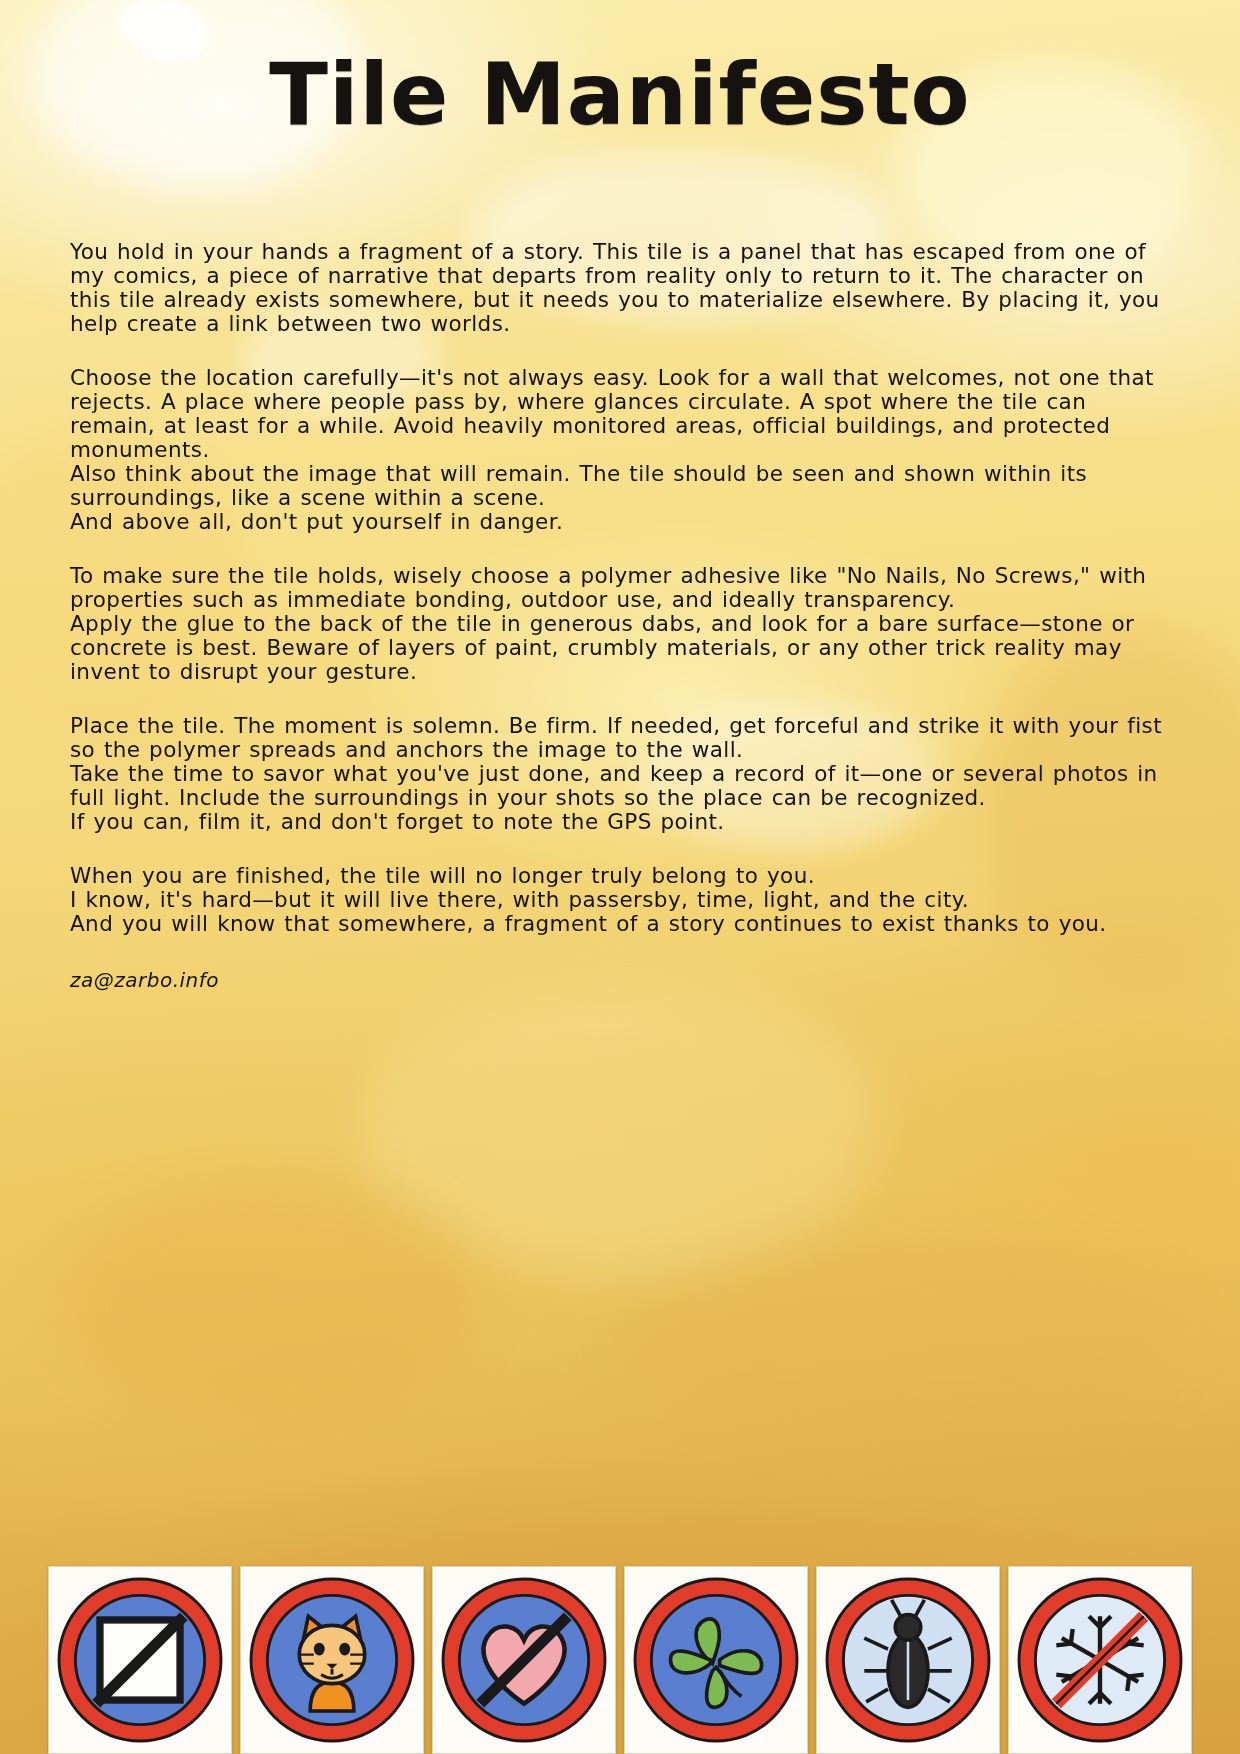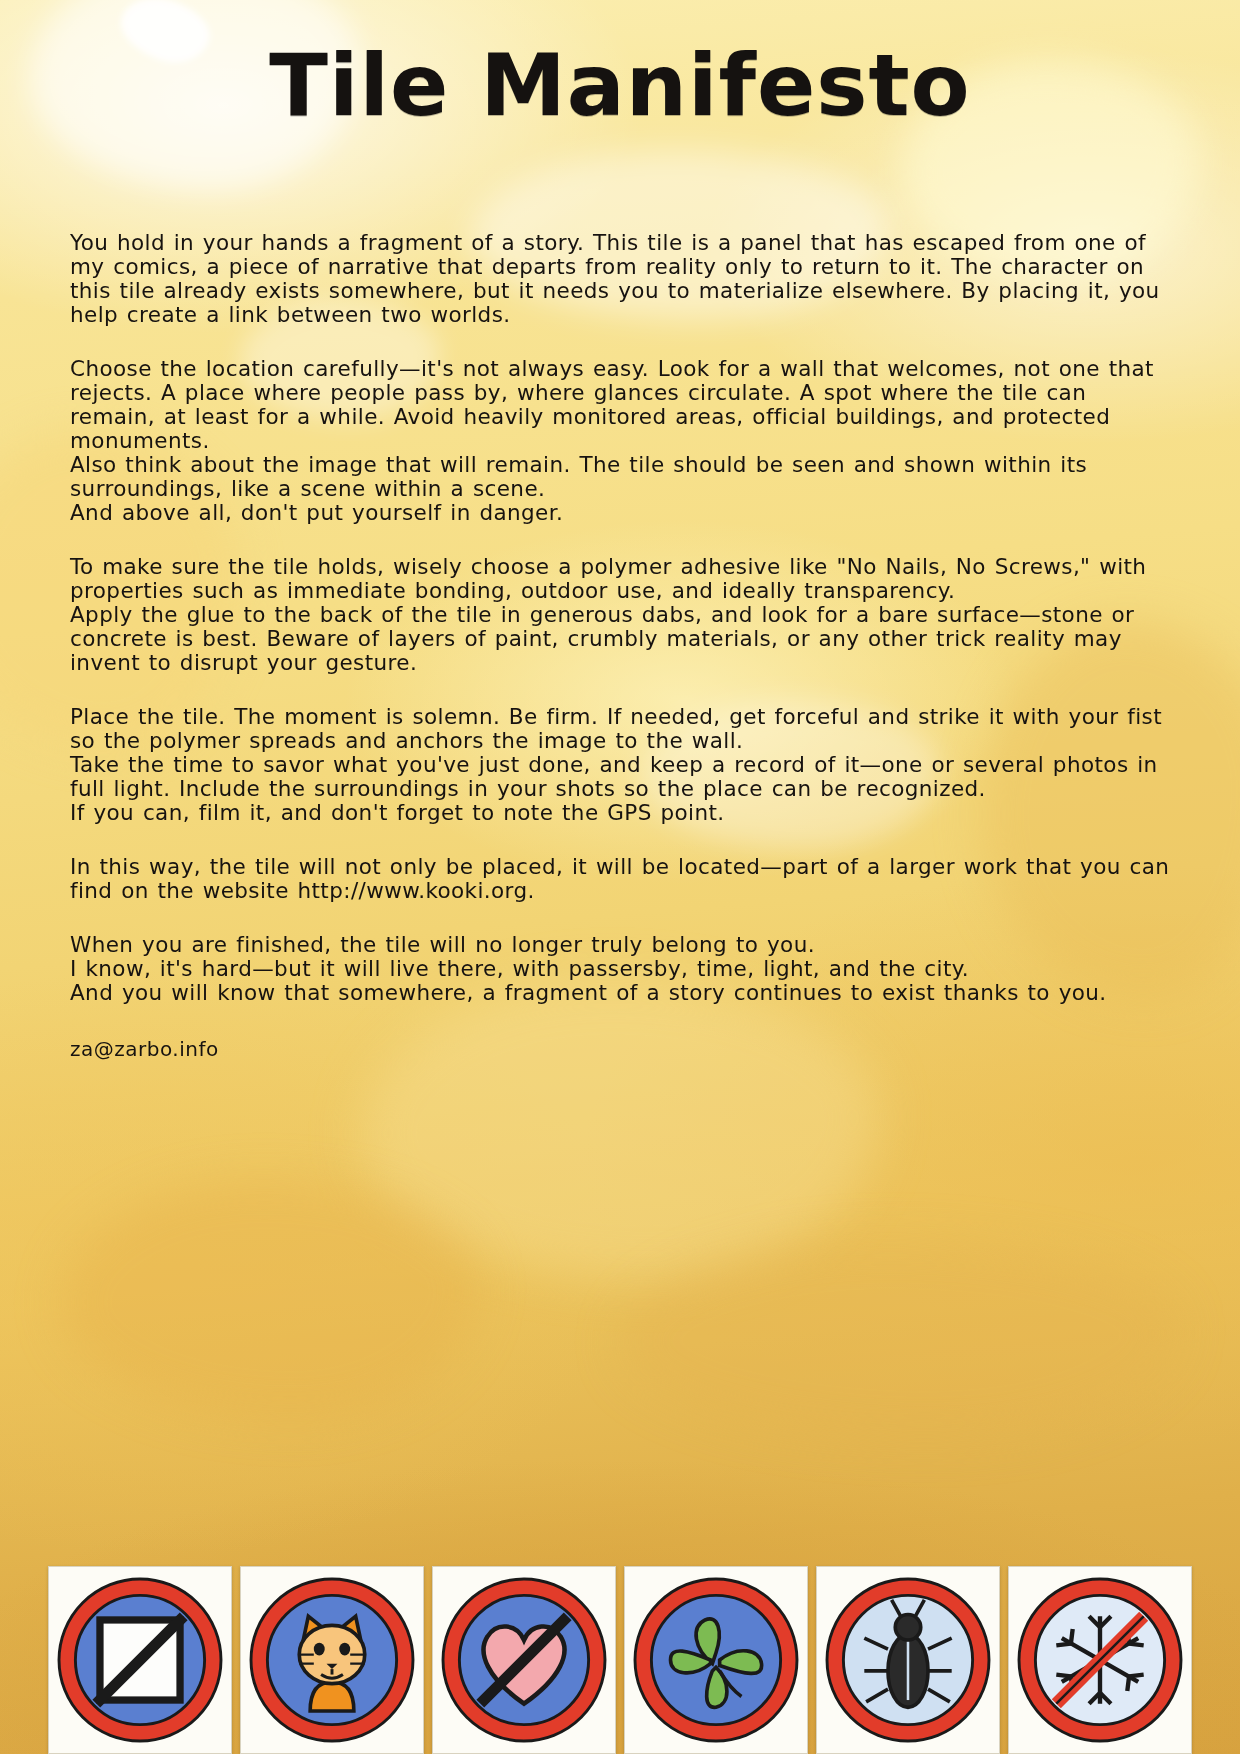--- a/index.html
+++ b/index.html
@@ -49,21 +49,21 @@
   .b11{ left: 640px; top: 700px;  width: 300px; height: 150px; background: rgba(255,255,255,0.30); filter: blur(14px);}
 
   .title {
     position: relative;
     text-align: center;
     font-family: "DejaVu Sans", sans-serif;
     font-weight: bold;
     font-size: 86px;
     letter-spacing: 1px;
     color: #151210;
-    padding-top: 35px;
+    padding-top: 44px;
     margin: 0;
     text-shadow: 0 1px 0 rgba(0,0,0,0.25);
   }
 
   .body-text {
     position: relative;
     margin: 0 70px 0 70px;
     padding-top: 96px;
     font-family: "DejaVu Sans", sans-serif;
     font-size: 21.5px;
@@ -71,20 +71,21 @@
     color: #171310;
     letter-spacing: 0.4px;
     word-spacing: 1.5px;
   }
   .para { margin: 0 0 30px 0; }
   .para:last-child { margin-bottom: 0; }
   .email {
     margin-top: 32px;
     font-size: 20px;
     letter-spacing: 0.5px;
+    font-style: italic;
   }
 
   .tiles {
     position: absolute;
     left: 0;
     bottom: 0;
     width: 1240px;
     height: 200px;
     display: flex;
     justify-content: center;
@@ -121,21 +122,20 @@
   <div class="blot b10"></div>
   <div class="blot b11"></div>
 
   <h1 class="title">Tile Manifesto</h1>
 
   <div class="body-text">
     <p class="para">You hold in your hands a fragment of a story. This tile is a panel that has escaped from one of my comics, a piece of narrative that departs from reality only to return to it. The character on this tile already exists somewhere, but it needs you to materialize elsewhere. By placing it, you help create a link between two worlds.</p>
     <p class="para">Choose the location carefully—it's not always easy. Look for a wall that welcomes, not one that rejects. A place where people pass by, where glances circulate. A spot where the tile can remain, at least for a while. Avoid heavily monitored areas, official buildings, and protected monuments.<br>Also think about the image that will remain. The tile should be seen and shown within its surroundings, like a scene within a scene.<br>And above all, don't put yourself in danger.</p>
     <p class="para">To make sure the tile holds, wisely choose a polymer adhesive like "No Nails, No Screws," with properties such as immediate bonding, outdoor use, and ideally transparency.<br>Apply the glue to the back of the tile in generous dabs, and look for a bare surface—stone or concrete is best. Beware of layers of paint, crumbly materials, or any other trick reality may invent to disrupt your gesture.</p>
     <p class="para">Place the tile. The moment is solemn. Be firm. If needed, get forceful and strike it with your fist so the polymer spreads and anchors the image to the wall.<br>Take the time to savor what you've just done, and keep a record of it—one or several photos in full light. Include the surroundings in your shots so the place can be recognized.<br>If you can, film it, and don't forget to note the GPS point.</p>
-    <p class="para">In this way, the tile will not only be placed, it will be located—part of a larger work that you can find on the website http://www.kooki.org.</p>
     <p class="para">When you are finished, the tile will no longer truly belong to you.<br>I know, it's hard—but it will live there, with passersby, time, light, and the city.<br>And you will know that somewhere, a fragment of a story continues to exist thanks to you.</p>
     <p class="email">za@zarbo.info</p>
   </div>
 
   <div class="tiles">
 
     <div class="tile">
       <svg viewBox="0 0 100 100">
         <circle cx="50" cy="50" r="40" fill="#5a7fd0"></circle>
         <circle cx="50" cy="50" r="40" fill="none" stroke="#e23c2a" stroke-width="9"></circle>

